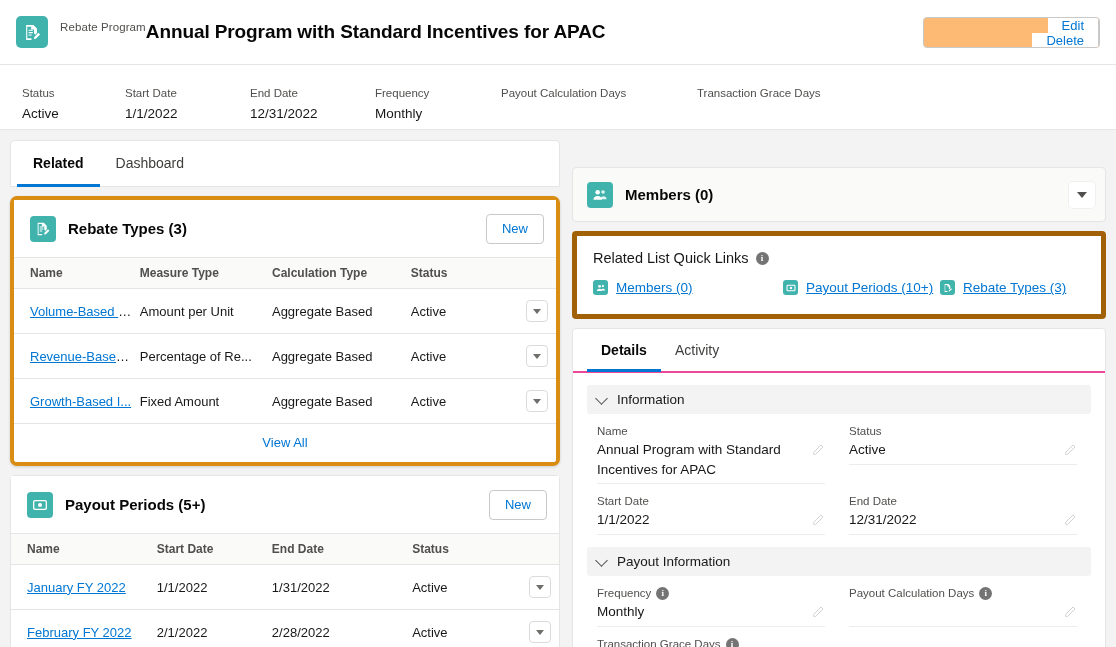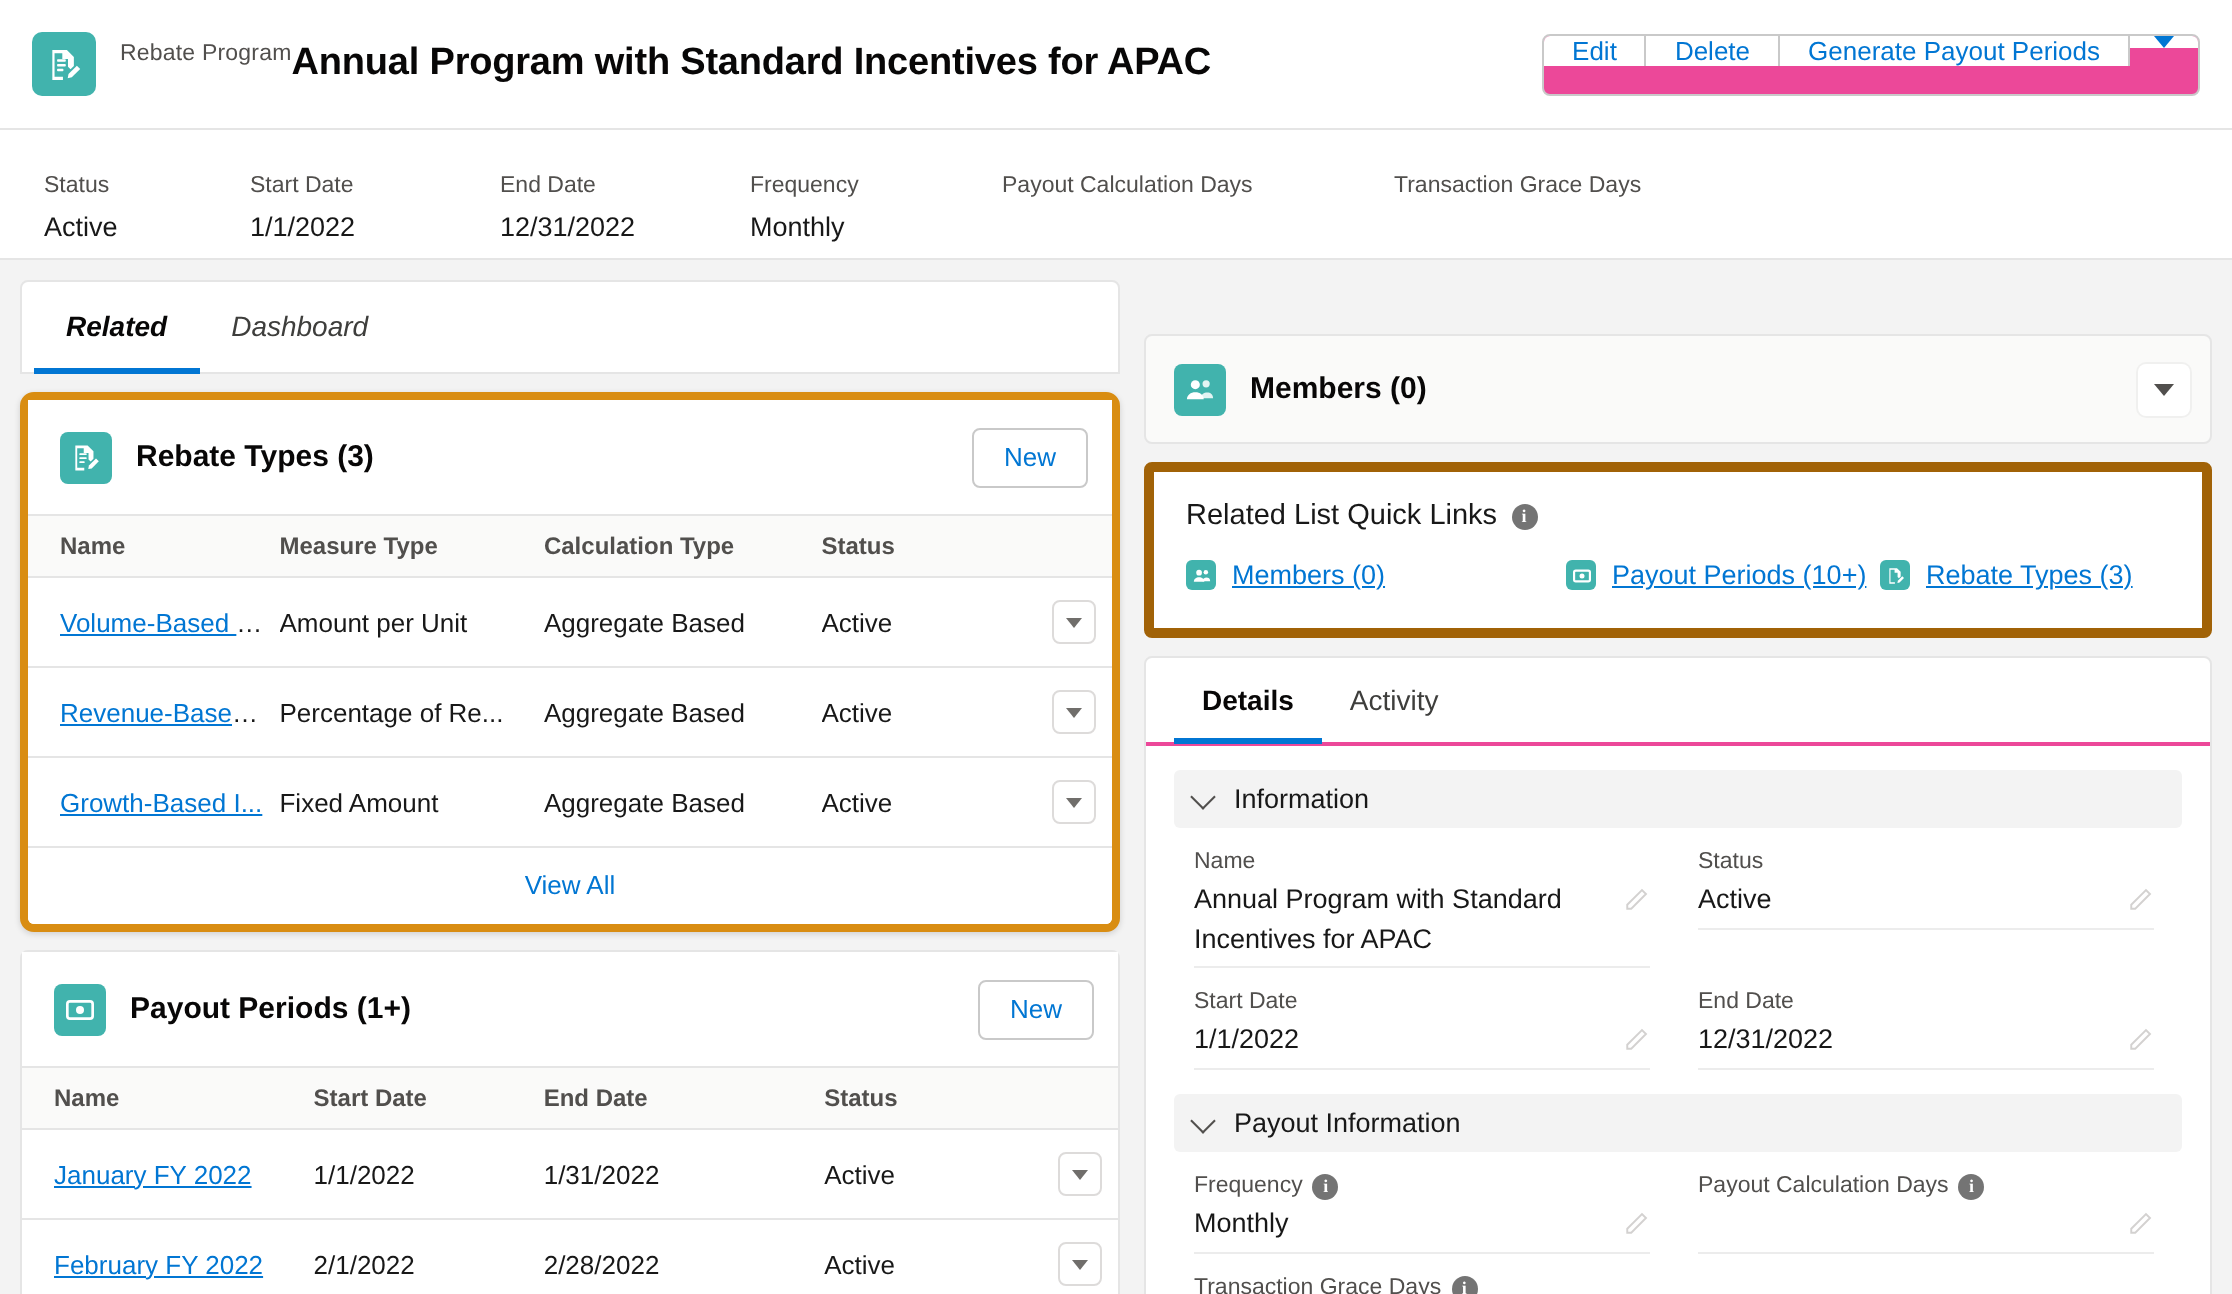--- a/index.html
+++ b/index.html
@@ -30,23 +30,23 @@
   .hdr-text { display: flex; flex-direction: row; justify-content: center; }
   .hdr-eyebrow {
     font-size: 11.5px; color: #514f4d; line-height: 15px; letter-spacing: .1px;
   }
   .hdr-title {
     font-size: 19px; font-weight: bold; color: #080707;
     line-height: 24px; letter-spacing: -.1px;
   }
   .hdr-actions {
     margin-left: auto; margin-right: 16px;
-    display: flex; align-items: flex-start;
+    display: flex; align-items: flex-end;
     border: 1px solid #c9c9c9; border-radius: 4px;
-    background: #ec4899; height: 31px; overflow: hidden;
+    background: #fdba74; height: 31px; overflow: hidden; flex-direction: column;
   }
   .hdr-btn {
     background: #fff; border: none;
     border-right: 1px solid #c9c9c9;
     color: #0176d3; font-size: 13px;
     font-family: "Liberation Sans", sans-serif;
     padding: 0 14px; cursor: pointer; white-space: nowrap;
   }
   .hdr-btn:last-child { border-right: none; }
   .hdr-btn.caret { padding: 0 12px; display: flex; align-items: center; }
@@ -64,21 +64,21 @@
   .hl-field { flex: none; padding-top: 2px; }
   .hl-label { font-size: 11.5px; color: #514f4d; line-height: 17px; }
   .hl-value { font-size: 13.5px; color: #181818; line-height: 20px; margin-top: 2px; }
 
   
   .left-col {
     position: absolute; left: 10px; top: 140px; width: 550px; height: 510px;
   }
   .tabs-card {
     background: #fff; border: 1px solid #e5e5e5; border-radius: 4px 4px 0 0;
-    height: 47px; display: flex; align-items: stretch; padding: 0 6px; font-style: italic;
+    height: 47px; display: flex; align-items: stretch; padding: 0 6px;
   }
   .tab {
     display: flex; align-items: center; padding: 0 16px;
     font-size: 14px; color: #3e3e3c; cursor: pointer;
     border-bottom: 3px solid transparent; position: relative; top: 1px;
   }
   .tab.active { color: #080707; font-weight: bold; border-bottom-color: #0176d3; }
 
   .rt-wrap {
     margin-top: 9px;
@@ -355,21 +355,21 @@
     </div>
 
     <div class="card pp-card">
       <div class="card-head">
         <div class="card-icon">
           <svg width="16" height="16" viewBox="0 0 24 24">
             <rect x="2.5" y="5.5" width="19" height="13" rx="2" fill="none" stroke="#fff" stroke-width="2"></rect>
             <circle cx="12" cy="12" r="3" fill="#fff"></circle>
           </svg>
         </div>
-        <div class="card-title">Payout Periods (1+)</div>
+        <div class="card-title">Payout Periods (5+)</div>
         <button class="card-new">New</button>
       </div>
       <table class="lst">
         <colgroup>
             <col style="width:133px">
             <col style="width:105px">
             <col style="width:128px">
             <col style="width:90px">
             <col style="width:44px">
           </colgroup>

